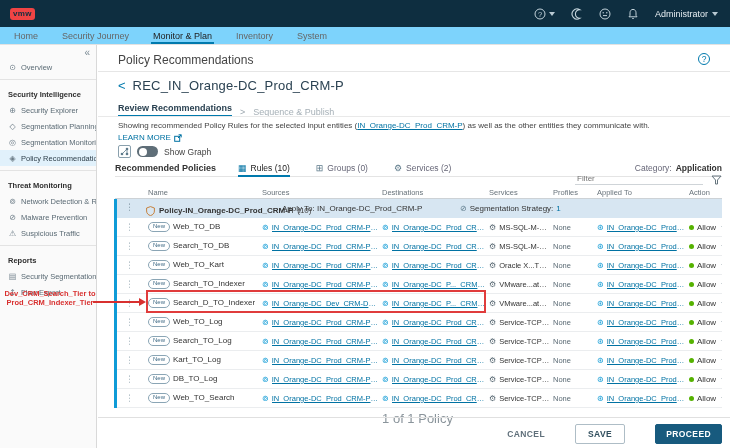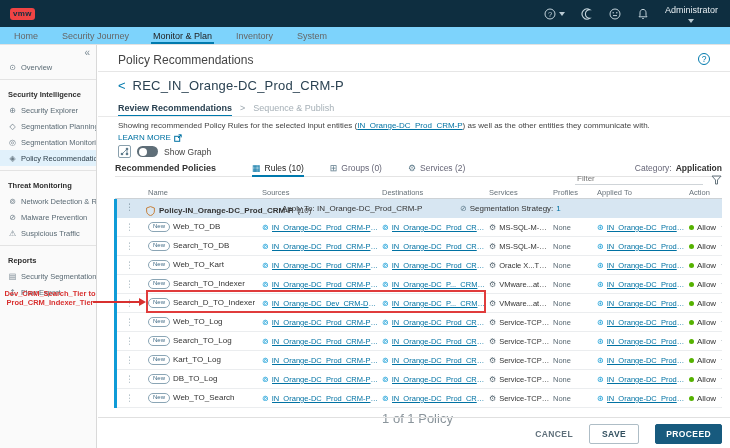--- a/index.html
+++ b/index.html
@@ -6,21 +6,21 @@
   html,body { width:730px; height:448px; }
   body { position:relative; font-family:"Liberation Sans",sans-serif; background:#fff; overflow:hidden; color:#333; }
 
   
   .topbar { position:absolute; top:0; left:0; width:730px; height:27px; background:#0e2e40; display:flex; align-items:center; padding:0 12px 0 10px; }
   .logo-badge { background:#ef4444; color:#0e2e40; font-weight:bold; font-size:8px; border-radius:3px; padding:1.5px 3px; margin-right:7px; letter-spacing:.4px; }
   .topbar-title { font-size:10px; color:#eef3f5; letter-spacing:.2px; }
   .topbar-right { margin-left:auto; display:flex; align-items:center; gap:16px; }
   .tb-ic { display:flex; align-items:center; gap:3px; }
   .caret-down { width:0; height:0; border-left:3px solid transparent; border-right:3px solid transparent; border-top:4px solid #b9cad3; }
-  .admin { font-size:9px; color:#e6edf1; display:flex; align-items:center; gap:4px;flex-direction:column; }
+  .admin { font-size:9px; color:#e6edf1; display:flex; align-items:center; gap:4px; }
 
   
   .navbar { position:absolute; top:27px; left:0; width:730px; height:18px; background:#7dd3fc; border-bottom:1px solid #e2e2e2; display:flex; padding-left:14px; gap:24px; }
   .nav-item { font-size:9px; color:#666; display:flex; align-items:center; position:relative; cursor:pointer; }
   .nav-item.active { color:#222; }
   .nav-item.active::after { content:''; position:absolute; bottom:0; left:-2px; right:-2px; height:2px; background:#0079ad; }
 
   
   .sidebar { position:absolute; top:45px; left:0; width:97px; bottom:0; background:#fafafa; border-right:1px solid #d9d9d9; padding-top:6px; }
   .collapse { position:absolute; top:2px; right:6px; color:#7a8a94; font-size:10px; }
@@ -31,37 +31,37 @@
   .side-sep { height:1px; background:#e3e3e3; margin:4px 0 2px 0; }
 
   
   .main { position:absolute; left:98px; top:45px; right:0; bottom:0; }
   .page-title { position:absolute; left:20px; top:8px; font-size:12px; color:#454545; }
   .help-circle { position:absolute; right:20px; top:8px; width:12px; height:12px; border:1px solid #0079ad; border-radius:50%; color:#0079ad; font-size:8.5px; text-align:center; line-height:10px; }
   .hr1 { position:absolute; top:26px; left:0; right:0; border-top:1px solid #e6e6e6; }
   .rec-row { position:absolute; left:20px; top:33px; display:flex; align-items:center; gap:7px; }
   .back-chev { color:#0079ad; font-size:13px; }
   .rec-title { font-size:13px; color:#2b4252; letter-spacing:.2px; }
-  .steps { position:absolute; left:20px; top:58px; display:flex; align-items:flex-start; gap:8px; }
+  .steps { position:absolute; left:20px; top:58px; display:flex; align-items:flex-end; gap:8px; }
   .step-active { font-size:9px; font-weight:bold; color:#2b4252; border-bottom:2px solid #0079ad; padding-bottom:2px; }
   .step-sep { color:#9aa5ad; font-size:9px; }
   .step-next { font-size:9px; color:#a6b0b7; }
   .hr2 { position:absolute; top:71px; left:0; right:0; border-top:1px solid #e9e9e9; }
   .desc { position:absolute; left:20px; top:76px; font-size:8px; color:#444; white-space:nowrap; }
   .desc a, .lnk { color:#0072a3; text-decoration:underline; cursor:pointer; }
   .learn { position:absolute; left:20px; top:88px; font-size:8px; color:#0072a3; display:flex; align-items:center; gap:3px; cursor:pointer; }
   .graph-row { position:absolute; left:20px; top:100px; display:flex; align-items:center; gap:6px; }
   .graph-btn { width:13px; height:13px; border:1px solid #8aa0ad; border-radius:2px; display:flex; align-items:center; justify-content:center; }
   .toggle { width:21px; height:11px; border-radius:6px; background:#5f6e78; position:relative; cursor:pointer; }
   .toggle .knob { position:absolute; left:1.5px; top:1.5px; width:8px; height:8px; background:#fff; border-radius:50%; }
   .graph-label { font-size:8.5px; color:#444; }
 
   
   .tabs-row { position:absolute; left:17px; right:8px; top:115px; height:17px; display:flex; align-items:center; border-bottom:1px solid #e4e4e4; }
-  .list-label { font-size:9px; font-weight:bold; color:#333; margin-right:36px; }
+  .list-label { font-size:9px; font-weight:bold; color:#333; margin-right:22px; }
   .tab { font-size:8.5px; color:#667; display:flex; align-items:center; gap:4px; margin-right:26px; height:100%; position:relative; cursor:pointer; }
   .tab .t-ic { font-size:9px; color:#5d7a8a; }
   .tab.active { color:#222; }
   .tab.active .t-ic { color:#0072a3; }
   .tab.active::after { content:''; position:absolute; bottom:-1px; left:0; right:0; height:2px; background:#0079ad; }
   .category { margin-left:auto; font-size:8.5px; color:#667; }
   .category b { color:#333; font-weight:bold; margin-left:4px; }
 
   
   .table { position:absolute; left:17px; right:8px; top:127px; }
@@ -89,21 +89,21 @@
   .svc-txt { font-size:7.5px; color:#333; overflow:hidden; text-overflow:ellipsis; }
   .prof { font-size:7.5px; color:#5a6a74; }
   .act-dot { flex:none; width:5px; height:5px; border-radius:50%; background:#55b200; }
   .act-txt { color:#333; }
   .act-car { width:0; height:0; border-left:3px solid transparent; border-right:3px solid transparent; border-top:3.5px solid #9aa8b0; margin-left:2px; }
   .tfoot { height:13px; font-size:13px; color:#8a949b; text-align:center; padding:3px 2px 0 0; }
   .blue-bar { position:absolute; left:15.5px; top:154px; width:3px; height:209px; background:#0f9bd7; }
 
   
   .foot-hr { position:absolute; left:0; right:0; top:372px; border-top:1px solid #e0e0e0; }
-  .foot-bar { position:absolute; right:8px; top:379px; display:flex; align-items:center; gap:16px; }
+  .foot-bar { position:absolute; right:8px; top:379px; display:flex; align-items:center; gap:30px; }
   .btn-cancel { font-size:8.5px; color:#5f6f7a; letter-spacing:.4px; background:none; border:none; font-weight:bold; cursor:pointer; }
   .btn-save { font-size:8.5px; color:#32505f; letter-spacing:.4px; background:#fff; border:1px solid #aebdc6; border-radius:2px; padding:4px 12px; font-weight:bold; cursor:pointer; }
   .btn-proceed { font-size:8.5px; color:#fff; letter-spacing:.4px; background:#175a7e; border:1px solid #175a7e; border-radius:2px; padding:4px 10px; font-weight:bold; cursor:pointer; }
 
   
   .anno { position:absolute; pointer-events:none; z-index:50; }
   .anno-text { left:2px; top:289px; width:96px; font-size:7.5px; font-weight:bold; color:#d8302f; text-align:center; line-height:1.25; }
   .anno-line { left:93px; top:301px; width:48px; height:1.6px; background:#d8302f; }
   .anno-head { left:139px; top:297.5px; width:0; height:0; border-top:4.5px solid transparent; border-bottom:4.5px solid transparent; border-left:7px solid #d8302f; }
   .anno-box { left:146px; top:290px; width:340px; height:23px; border:2px solid #e03c3c; }

